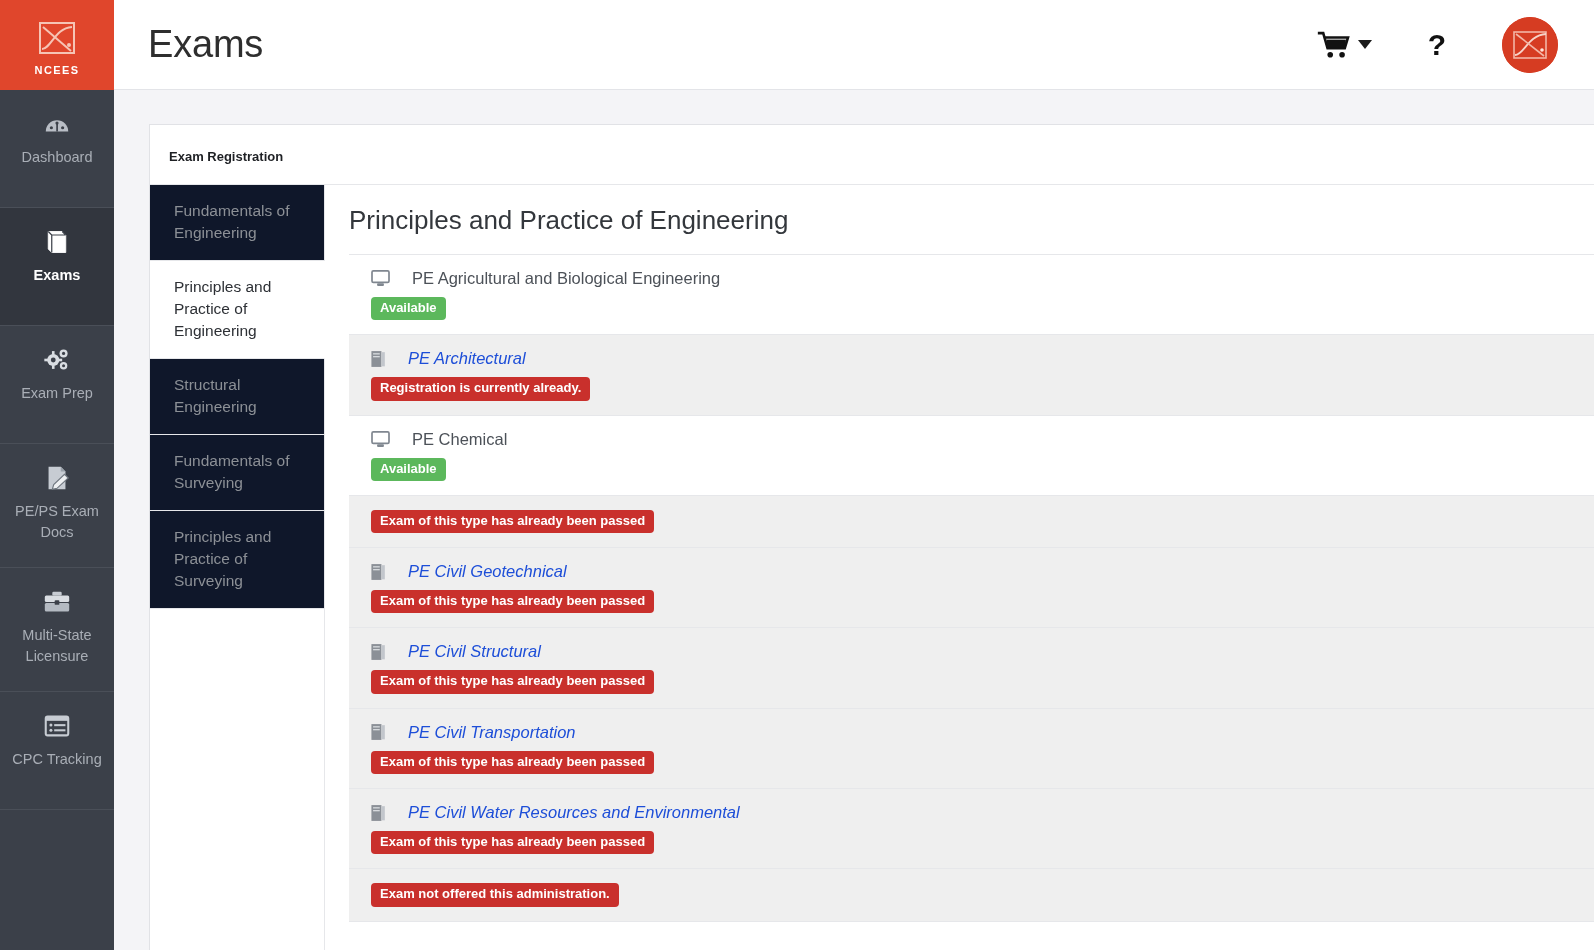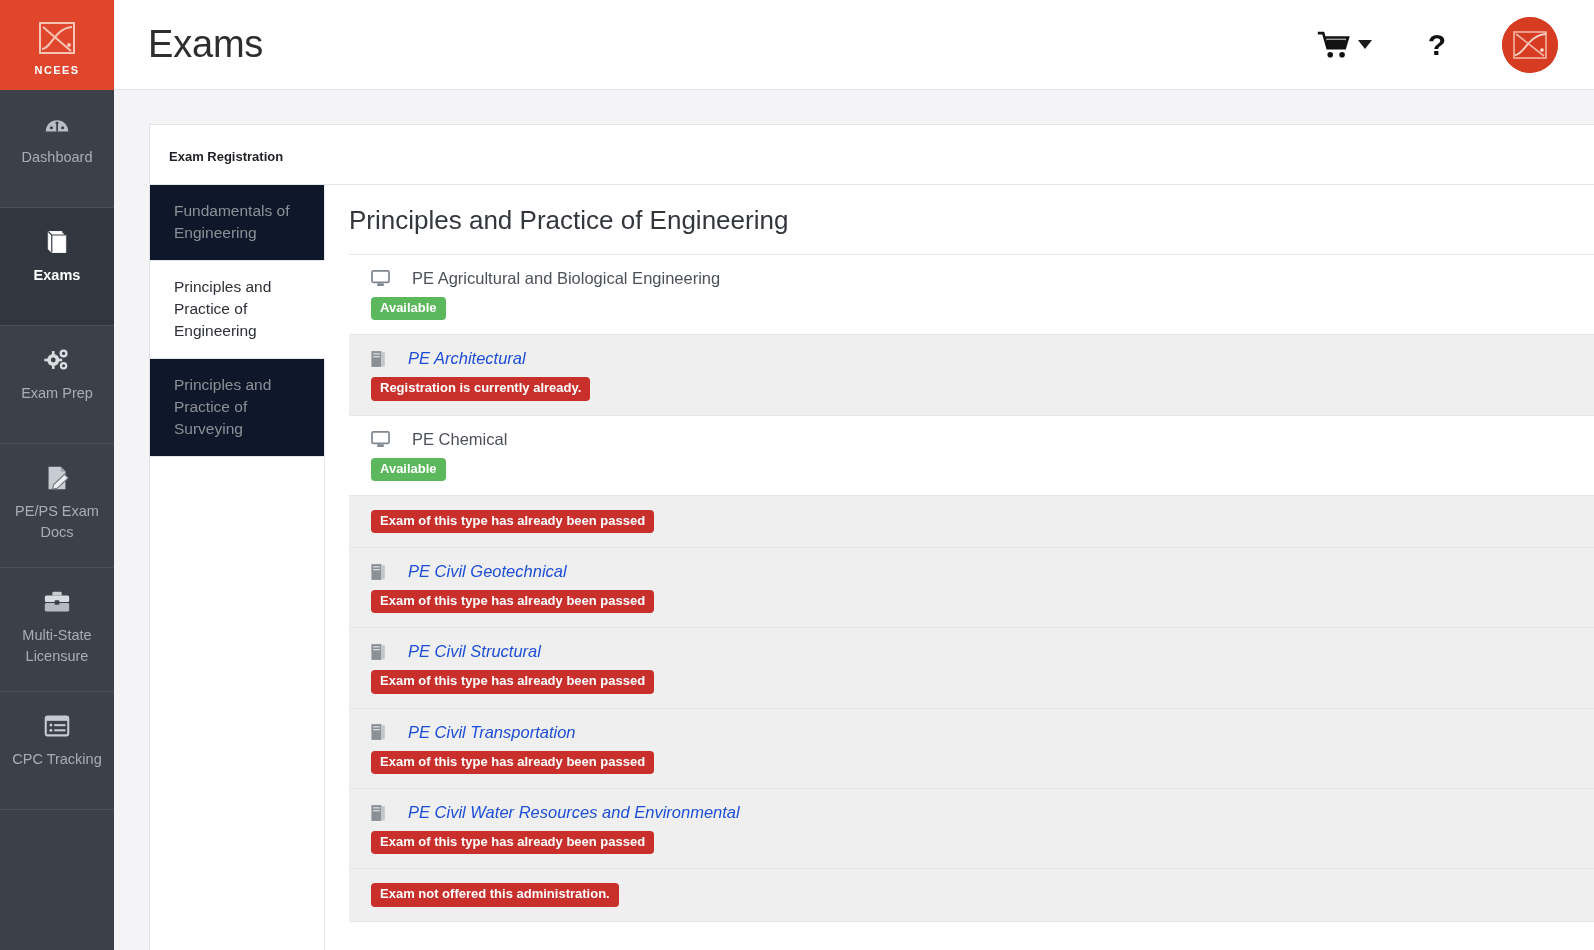--- a/index.html
+++ b/index.html
@@ -323,20 +323,22 @@
 
       <div class="card-header">
         <span class="card-header-title">Exam Registration</span>
       </div>
 
       <div class="card-body">
 
         <div class="tabrail">
           <div class="tab">Fundamentals of Engineering</div>
           <div class="tab active">Principles and Practice of Engineering</div>
+          <div class="tab">Structural Engineering</div>
+          <div class="tab">Fundamentals of Surveying</div>
           <div class="tab">Principles and Practice of Surveying</div>
         </div>
 
         <div class="panel">
           <h2 class="panel-title">Principles and Practice of Engineering</h2>
           <div class="exam-list" id="exam-list">
               <div class="exam-row"><div class="exam-head">
                   <span>
                     <svg viewBox="0 0 22 20" width="19" height="17">
                       <rect x="1" y="1" width="20" height="13.5" rx="1.6" fill="none" stroke="#808790" stroke-width="2"></rect>

